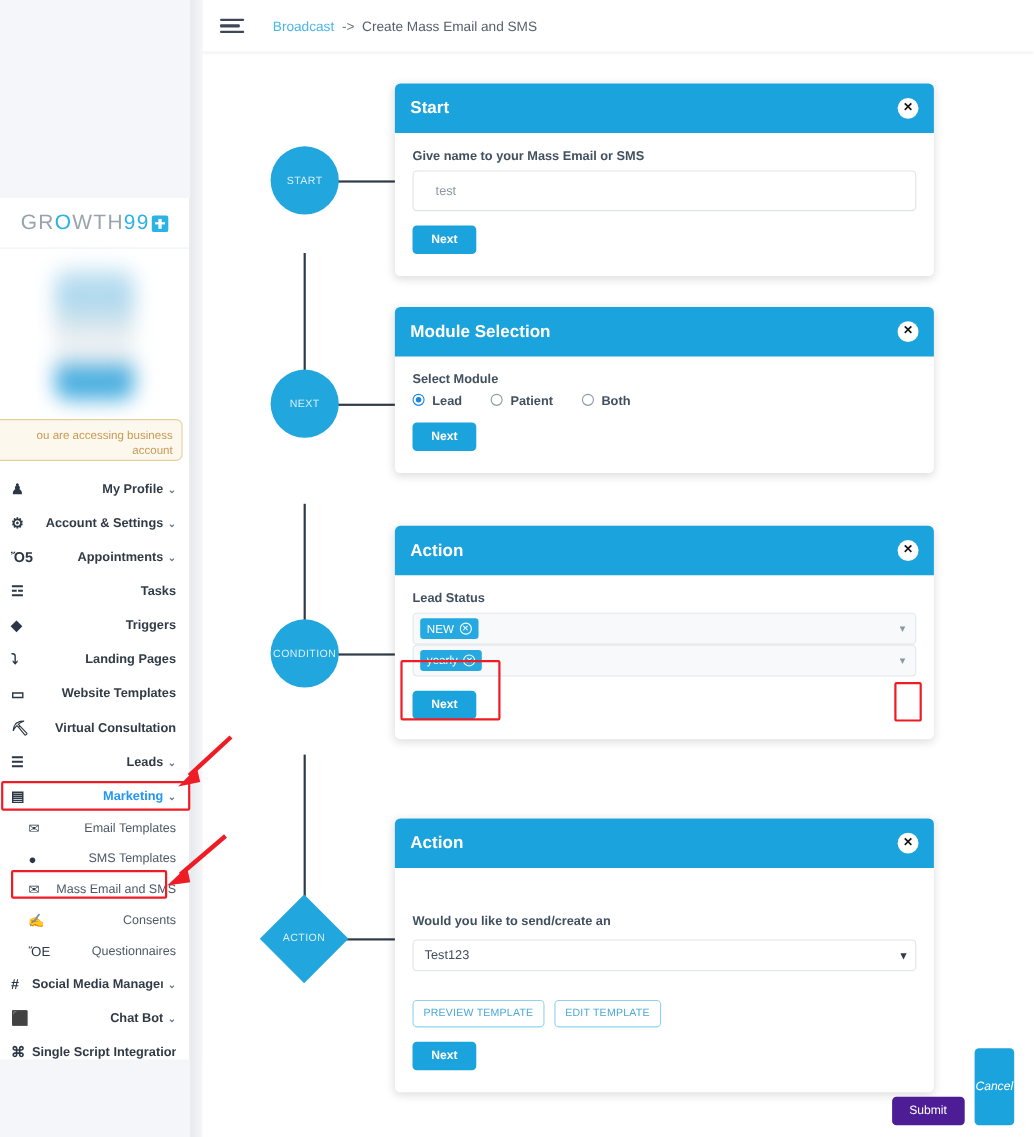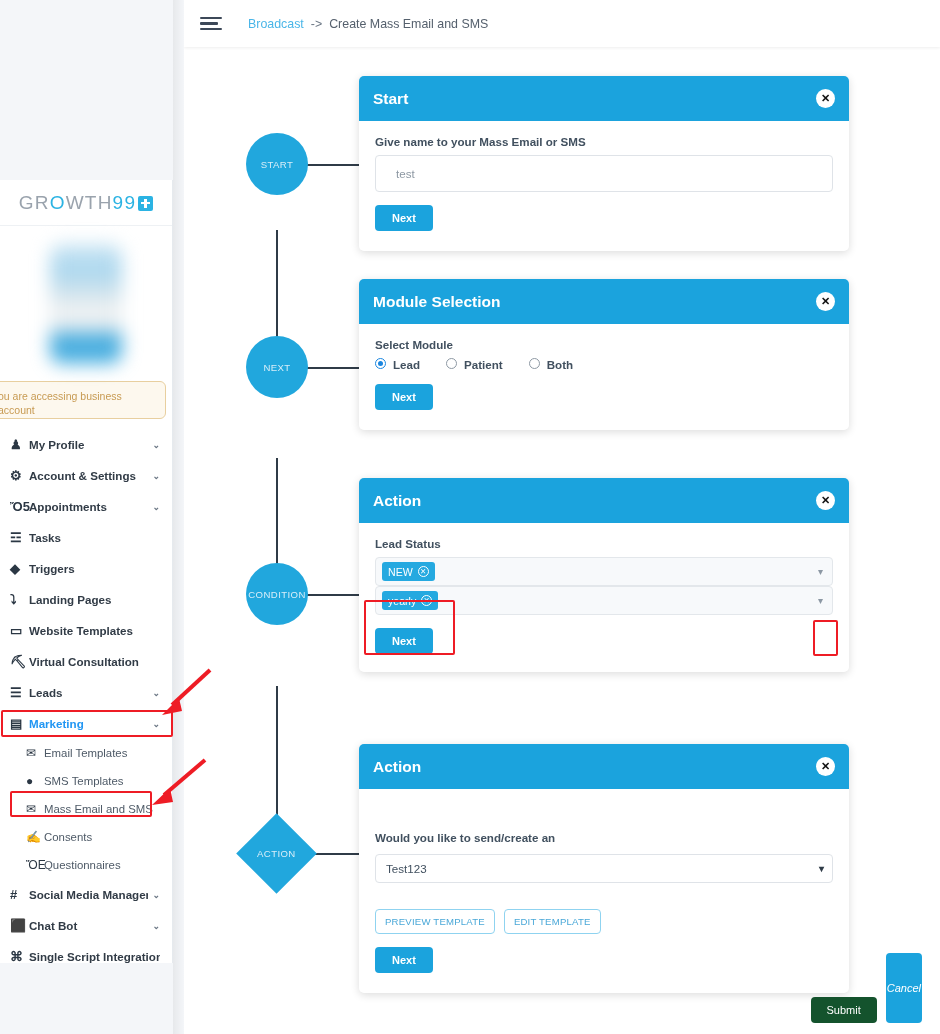--- a/index.html
+++ b/index.html
@@ -11,20 +11,21 @@
     overflow: hidden;
     position: relative;
     color: #3c4858;
   }
 
   
   #sidebar {
     position: absolute; left:0; top:0; width:184px; height:963px;
     background:#f4f6f9;
     z-index: 5;
+    text-align: right;
   }
   #sidebar-panel {
     position:absolute; left:0; top:180px; width:173px; bottom:0;
     background:#ffffff;
     border-right:1px solid #e6eaee;
     overflow:hidden;
   }
   #sidebar-shadowline {
     position:absolute; left:173px; top:0; width:11px; height:1034px;
     background:linear-gradient(to right,rgba(0,0,0,0.055),rgba(0,0,0,0));
@@ -185,21 +186,21 @@
   .sel-wrap .caret { color:#2f3b47; font-weight:bold; }
 
   .ghost-btn {
     background:#fff; border:1px solid #8fd3f0; color:#4aa8d8;
     border-radius:4px; font-size:9.6px; padding:6px 9px; cursor:pointer;
     font-family:"Liberation Sans", sans-serif; letter-spacing:.2px;
   }
 
   .footer-btns { position:absolute; right:18px; bottom:11px; display:flex; gap:9px; }
   .btn-submit {
-    background:#14532d; color:#fff; border:none; border-radius:4px;
+    background:#4c1d95; color:#fff; border:none; border-radius:4px;
     font-size:11px; padding:7px 16px; cursor:pointer; font-family:"Liberation Sans", sans-serif;margin-top:44px;
   }
   .btn-cancel {
     background:#1ba3dd; color:#fff; border:none; border-radius:4px;
     font-size:11px; padding:7px 1px; cursor:pointer; font-family:"Liberation Sans", sans-serif;font-style:italic;
   }
 </style>
 </head>
 <body>
 

